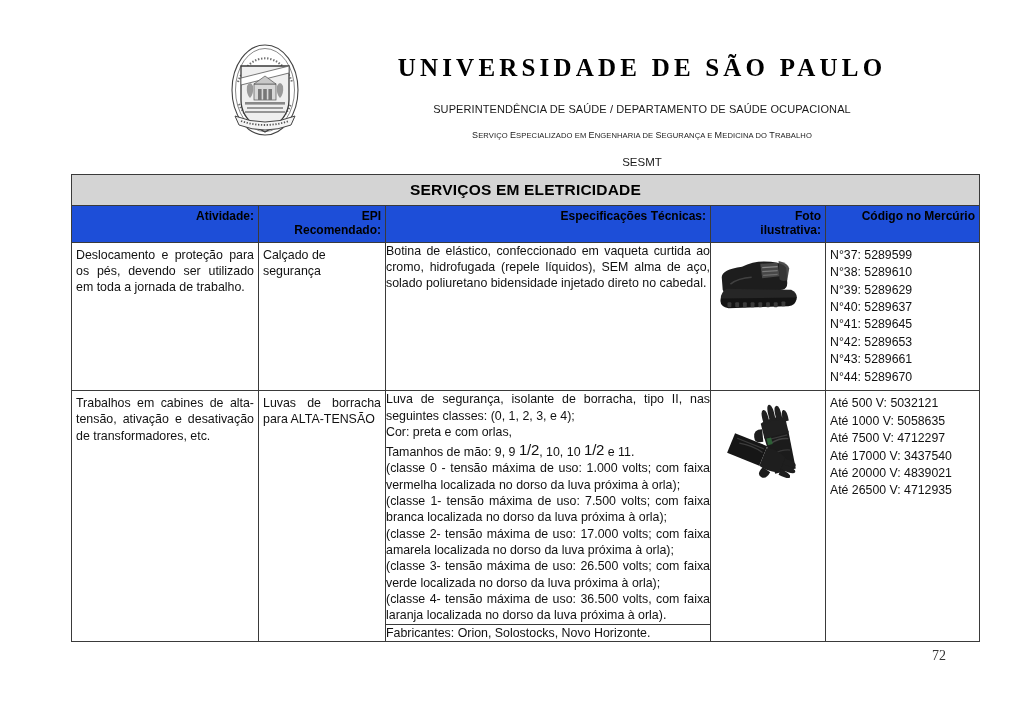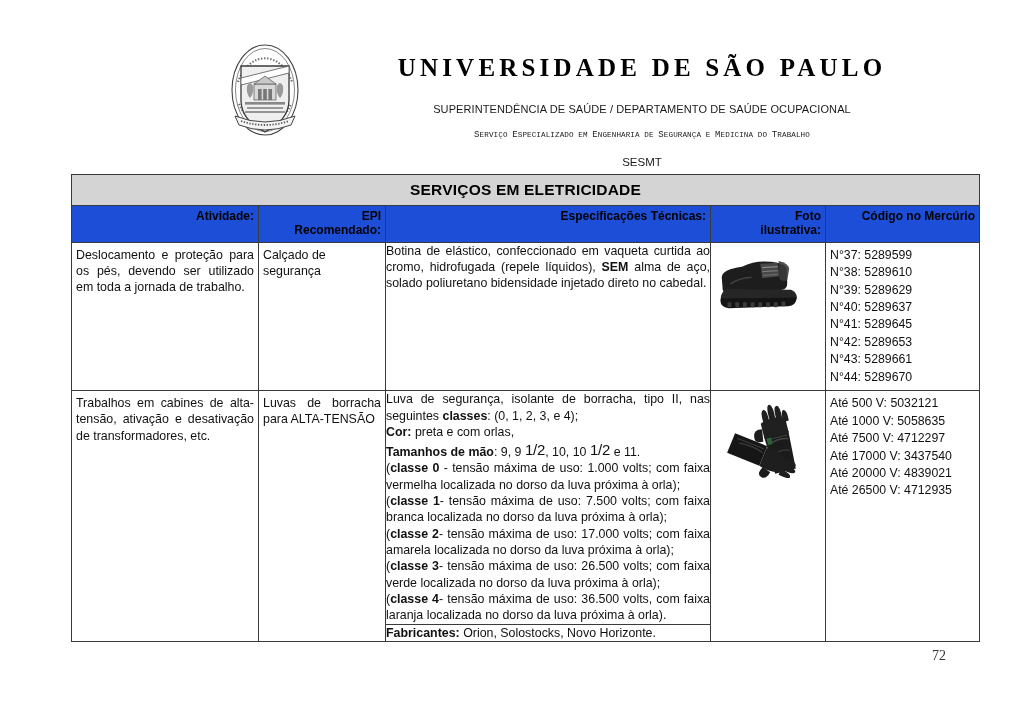--- a/index.html
+++ b/index.html
@@ -48,21 +48,21 @@
     white-space: nowrap;
   }
   .supt-line {
     font-family: "Liberation Sans", sans-serif;
     font-size: 11px;
     color: #1a1a1a;
     margin-top: 21px;
     letter-spacing: .1px;
   }
   .servico-line {
-    font-family: Liberation Mono, monospace;
+    font-family: Liberation Sans, sans-serif;
     font-size: 9px;
     color: #1a1a1a;
     margin-top: 15px;
     letter-spacing: .1px;
   }
   .servico-line .sc { font-size: 7.6px; }
   .sesmt-line {
     font-family: "Liberation Sans", sans-serif;
     font-size: 11.5px;
     color: #1a1a1a;
@@ -137,21 +137,21 @@
     font-size: 12.3px;
     line-height: 1.42;
     padding: 6px 6px 6px 9px;
     margin-left: 20px;
   }
   .codes div { white-space: nowrap; }
   .photo-cell {
     text-align: center;
     vertical-align: middle;
   }
-  b, .b { font-weight: bold; }
+  b, .b { font-weight: normal; }
   .frac {
     font-size: 15px;
     vertical-align: 1px;
     letter-spacing: -.2px;
   }
 
   .page-number {
     position: absolute;
     left: 0;
     top: 648px;

